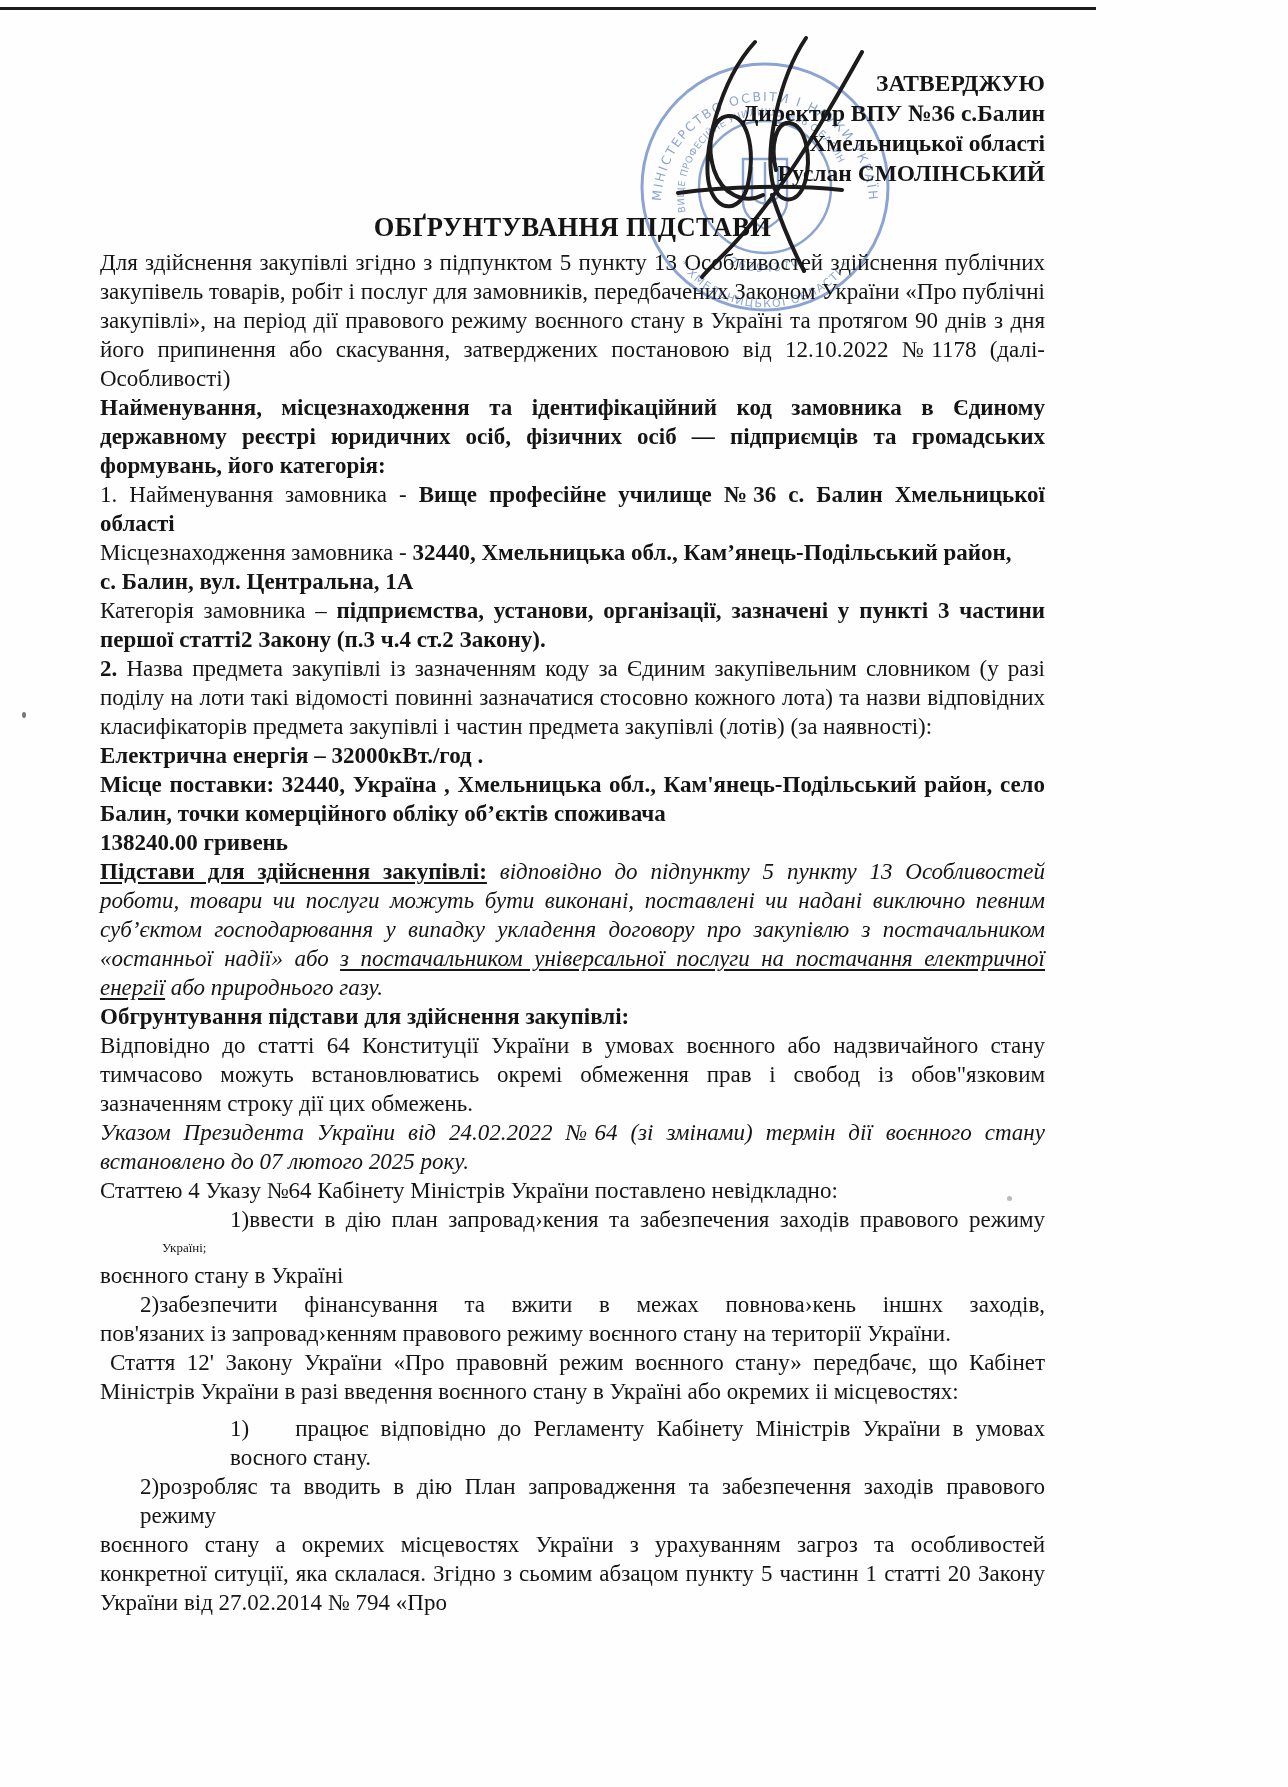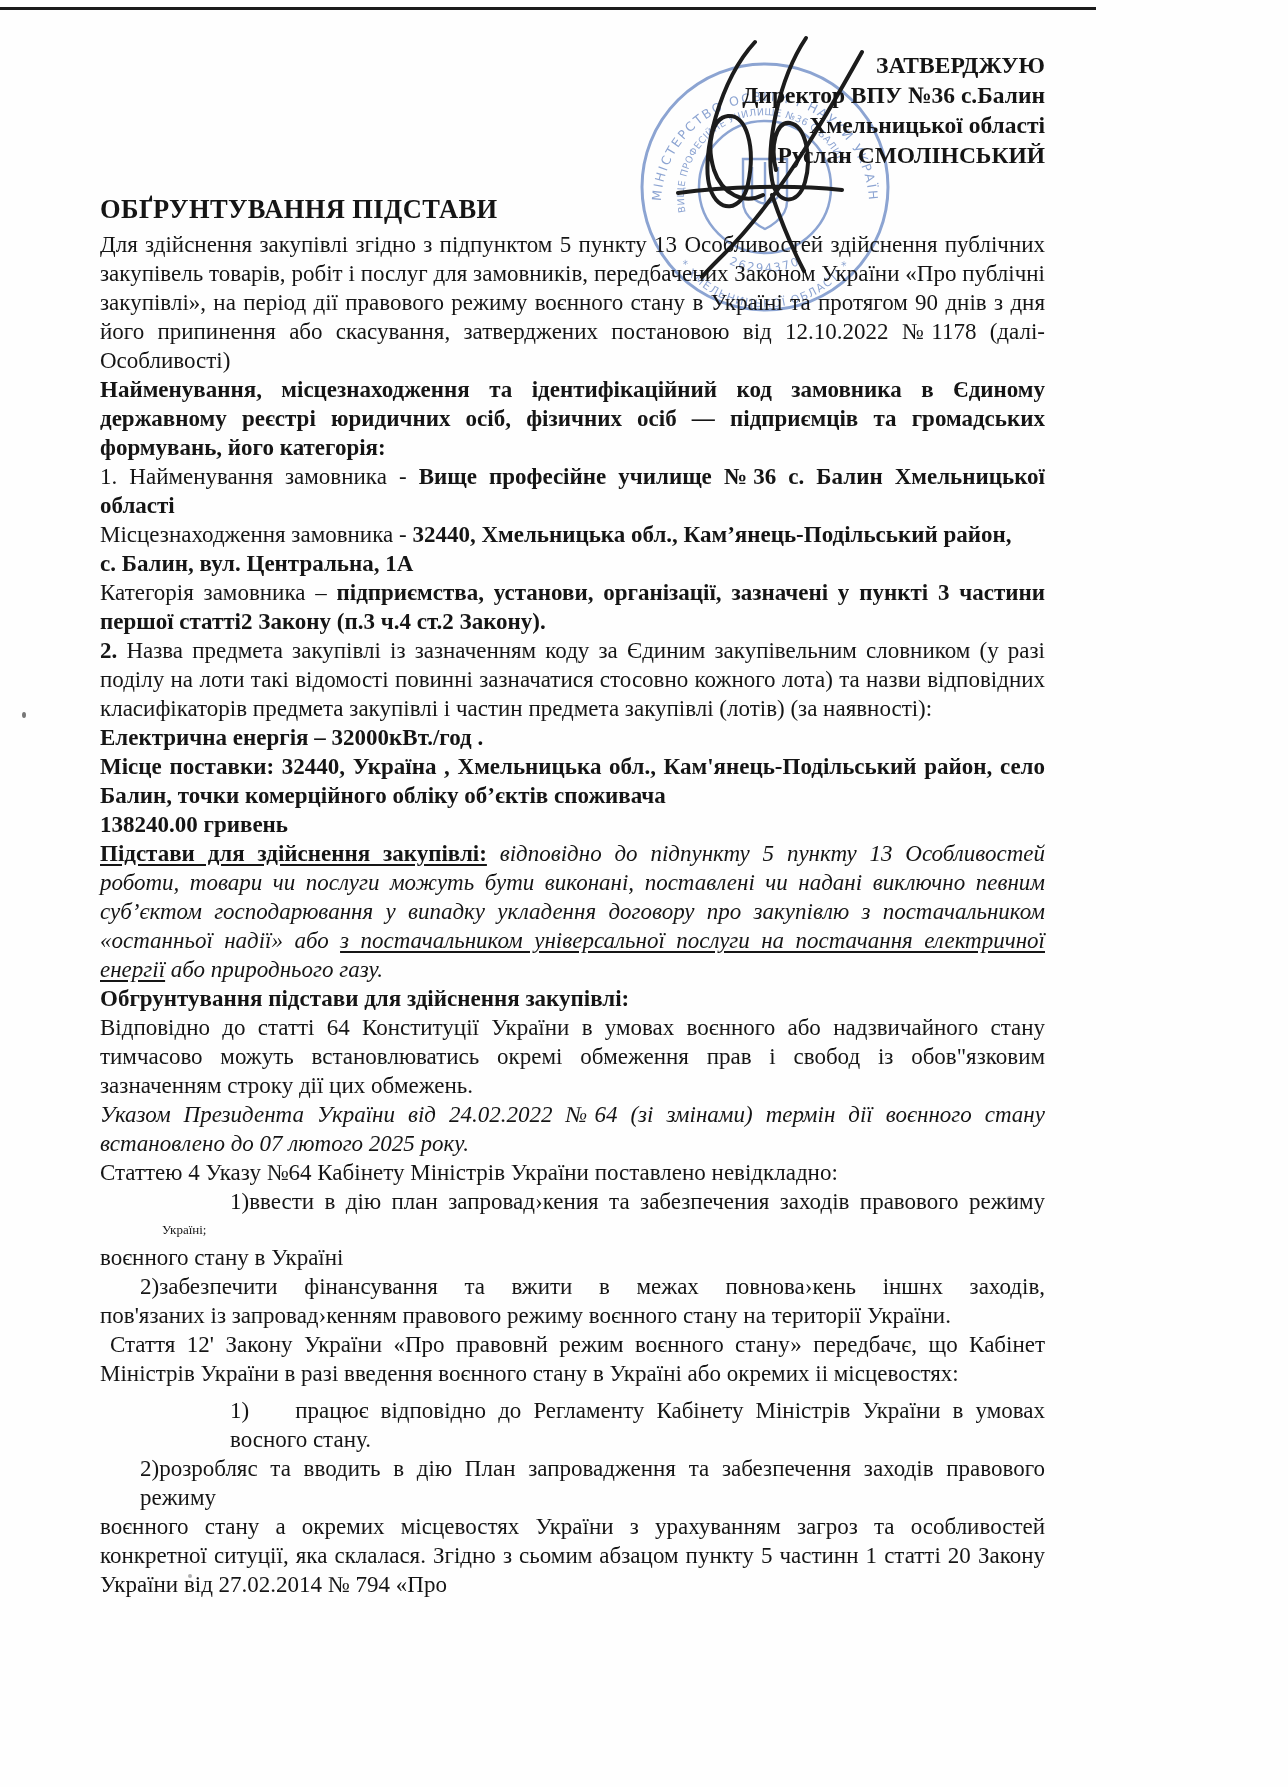--- a/index.html
+++ b/index.html
@@ -3,23 +3,23 @@
 <meta charset="utf-8">
 <style>
   html,body { margin:0; padding:0; background:#e8e8e8; }
   .page {
     position:relative; width:1288px; height:1787px; margin:0 auto;
     background:#fefefe; overflow:hidden;
     font-family:"Liberation Serif", serif; color:#151515;
   }
   .scan-line { position:absolute; top:7px; left:0; width:1096px; height:3px; background:#1b1b1b; }
   .speck { position:absolute; background:#777; border-radius:50%; }
-  .content { position:absolute; left:100px; top:50px; width:945px; font-size:23px; line-height:29px; }
+  .content { position:absolute; left:100px; top:68px; width:945px; font-size:23px; line-height:29px; }
   .approval { text-align:right; font-weight:bold; font-size:23.5px; line-height:30px; }
-  .doc-title { text-align:left; font-weight:bold; font-size:26.5px; margin-top:25px; margin-bottom:6px; letter-spacing:.4px; }
+  .doc-title { text-align:center; font-weight:bold; font-size:26.5px; margin-top:25px; margin-bottom:6px; letter-spacing:.4px; }
   p.para { margin:0; text-align:justify; }
   .bold { font-weight:bold; }
   .it { font-style:italic; }
   .ul { text-decoration:underline; text-underline-offset:3px;margin-top:40px; }
   .indent1 { margin-left:38px; }
   .indent2 { margin-left:105px; }
   .indent3 { margin-left:70px; }
   .gap-xs { margin-top:6px; }
   .gap-sm { margin-top:8px; }
   .gap-md { margin-top:12px; }

